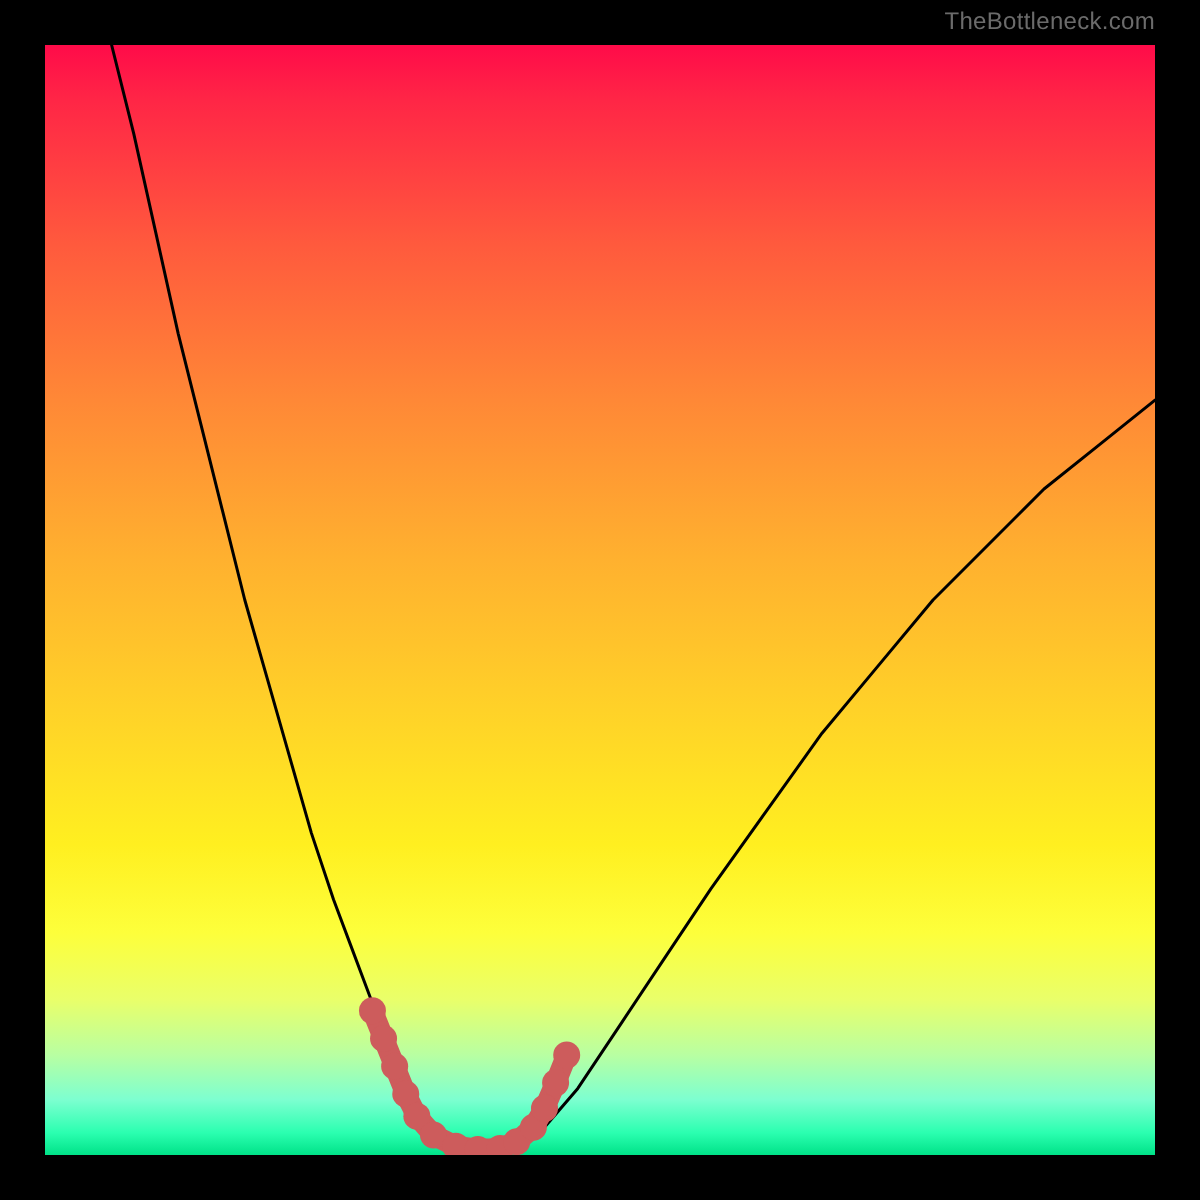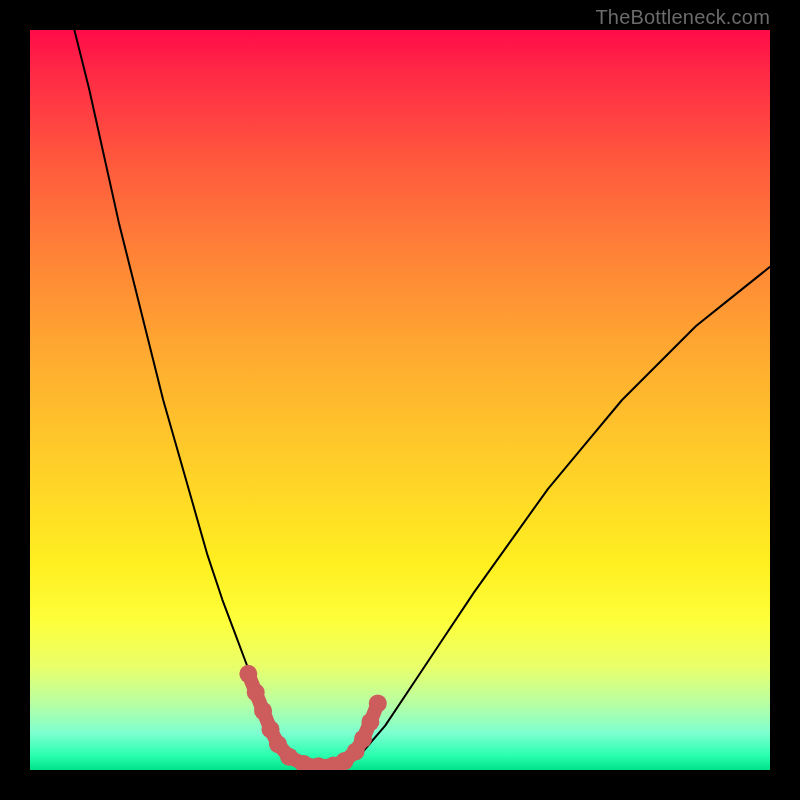--- a/index.html
+++ b/index.html
@@ -31,21 +31,21 @@
       #7dffd0 95%,
       #2bffb0 98%,
       #00e288 100%
     );
   }
   .watermark {
     position: absolute;
     top: 6px;
     right: 30px;
     color: #6b6b6b;
-    font-size: 20px;
+    font-size: 16px;
     font-weight: 500;
     letter-spacing: 0.2px;
     z-index: 5;
   }
   svg.plot {
     position: absolute;
     left: 0;
     top: 0;
     width: 740px;
     height: 740px;

